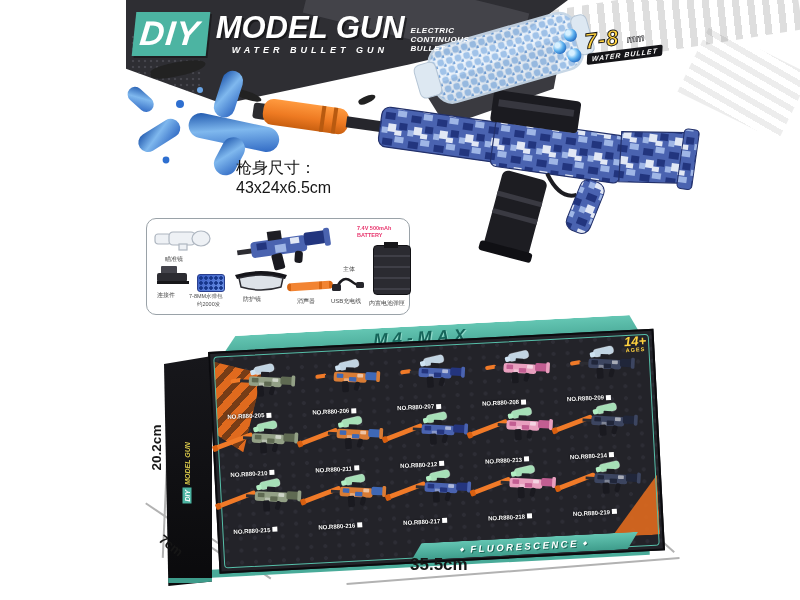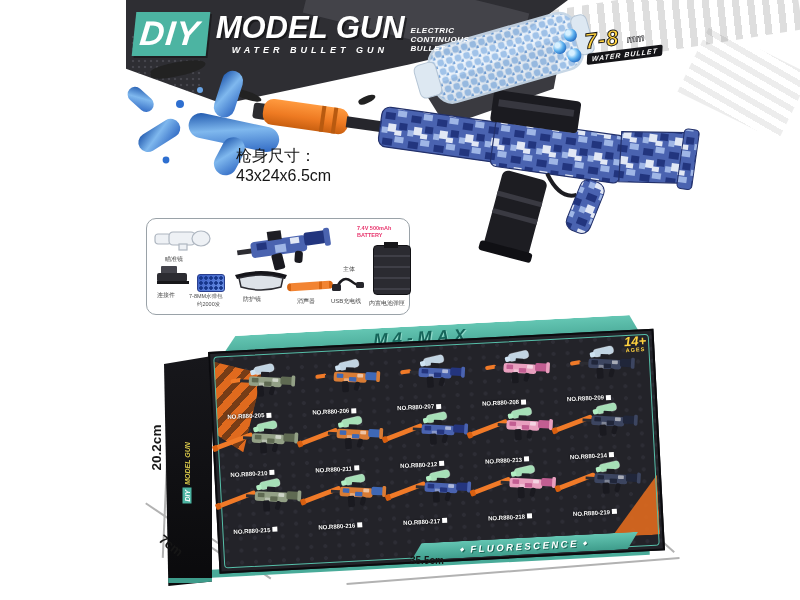--- a/index.html
+++ b/index.html
@@ -50,21 +50,21 @@
     font-weight:800;font-style:italic;letter-spacing:1px;padding:2px 5px;transform:skewX(-10deg);
     border-radius:2px;}
 
   
   .bullets{left:122px;top:68px;z-index:3;}
 
   
   .maingun{left:248px;top:18px;z-index:4;}
 
   
-  .sizetext{left:236px;top:146px;font-size:16px;color:#151515;line-height:1.25;z-index:6;}
+  .sizetext{left:236px;top:158px;font-size:16px;color:#151515;line-height:1.25;z-index:6;}
 
   
   .panel{left:146px;top:218px;width:262px;height:95px;border:1.5px solid #9aa2a8;border-radius:10px;
     background:#fff;z-index:5;}
   .panel .lab{position:absolute;font-size:6px;color:#4a4a4a;white-space:nowrap;}
   .beadpack{position:absolute;left:50px;top:55px;width:26px;height:16px;border-radius:3px;
     background:radial-gradient(circle at 3px 3px,#16358a 1.5px,transparent 2px),
                linear-gradient(140deg,#3558c0,#6f95e8);background-size:5px 5px,100% 100%;
     border:1px solid #2a3f8e;}
   .silencer{position:absolute;left:140px;top:63px;width:46px;height:8px;border-radius:4px;
@@ -119,21 +119,21 @@
   .banner .bt{color:#fff;font-size:9.5px;font-weight:900;font-style:italic;letter-spacing:2.5px;
     text-shadow:1px 1px 0 #1a6557;}
   .banner .bt::before,.banner .bt::after{content:"◆";font-size:5px;vertical-align:2px;margin:0 4px;}
   .bedge{position:absolute;left:58px;top:258px;width:444px;height:8px;background:#49ab99;
     transform:rotate(-3deg);transform-origin:0 0;}
 
   
   .meas{color:#161616;font-weight:700;z-index:6;}
   .mh{left:118px;top:440px;width:76px;text-align:center;font-size:13.5px;transform:rotate(-90deg);}
   .md{left:158px;top:538px;font-size:13px;transform:rotate(38deg);}
-  .mw{left:410px;top:555px;font-size:10px;}
+  .mw{left:410px;top:555px;font-size:17px;}
   .dline{position:absolute;background:#b2b2b2;height:1.5px;z-index:1;}
   .lv{left:166px;top:364px;width:1.5px;height:194px;transform:rotate(2.5deg);}
   .l7a{left:138px;top:528px;width:92px;transform:rotate(34deg);}
   .l7b{left:174px;top:548px;width:106px;transform:rotate(34deg);}
   .lw{left:346px;top:570px;width:334px;transform:rotate(-4.5deg);}
   .lt{left:650px;top:542px;width:28px;transform:rotate(42deg);}
 </style>
 </head>
 <body>
 

